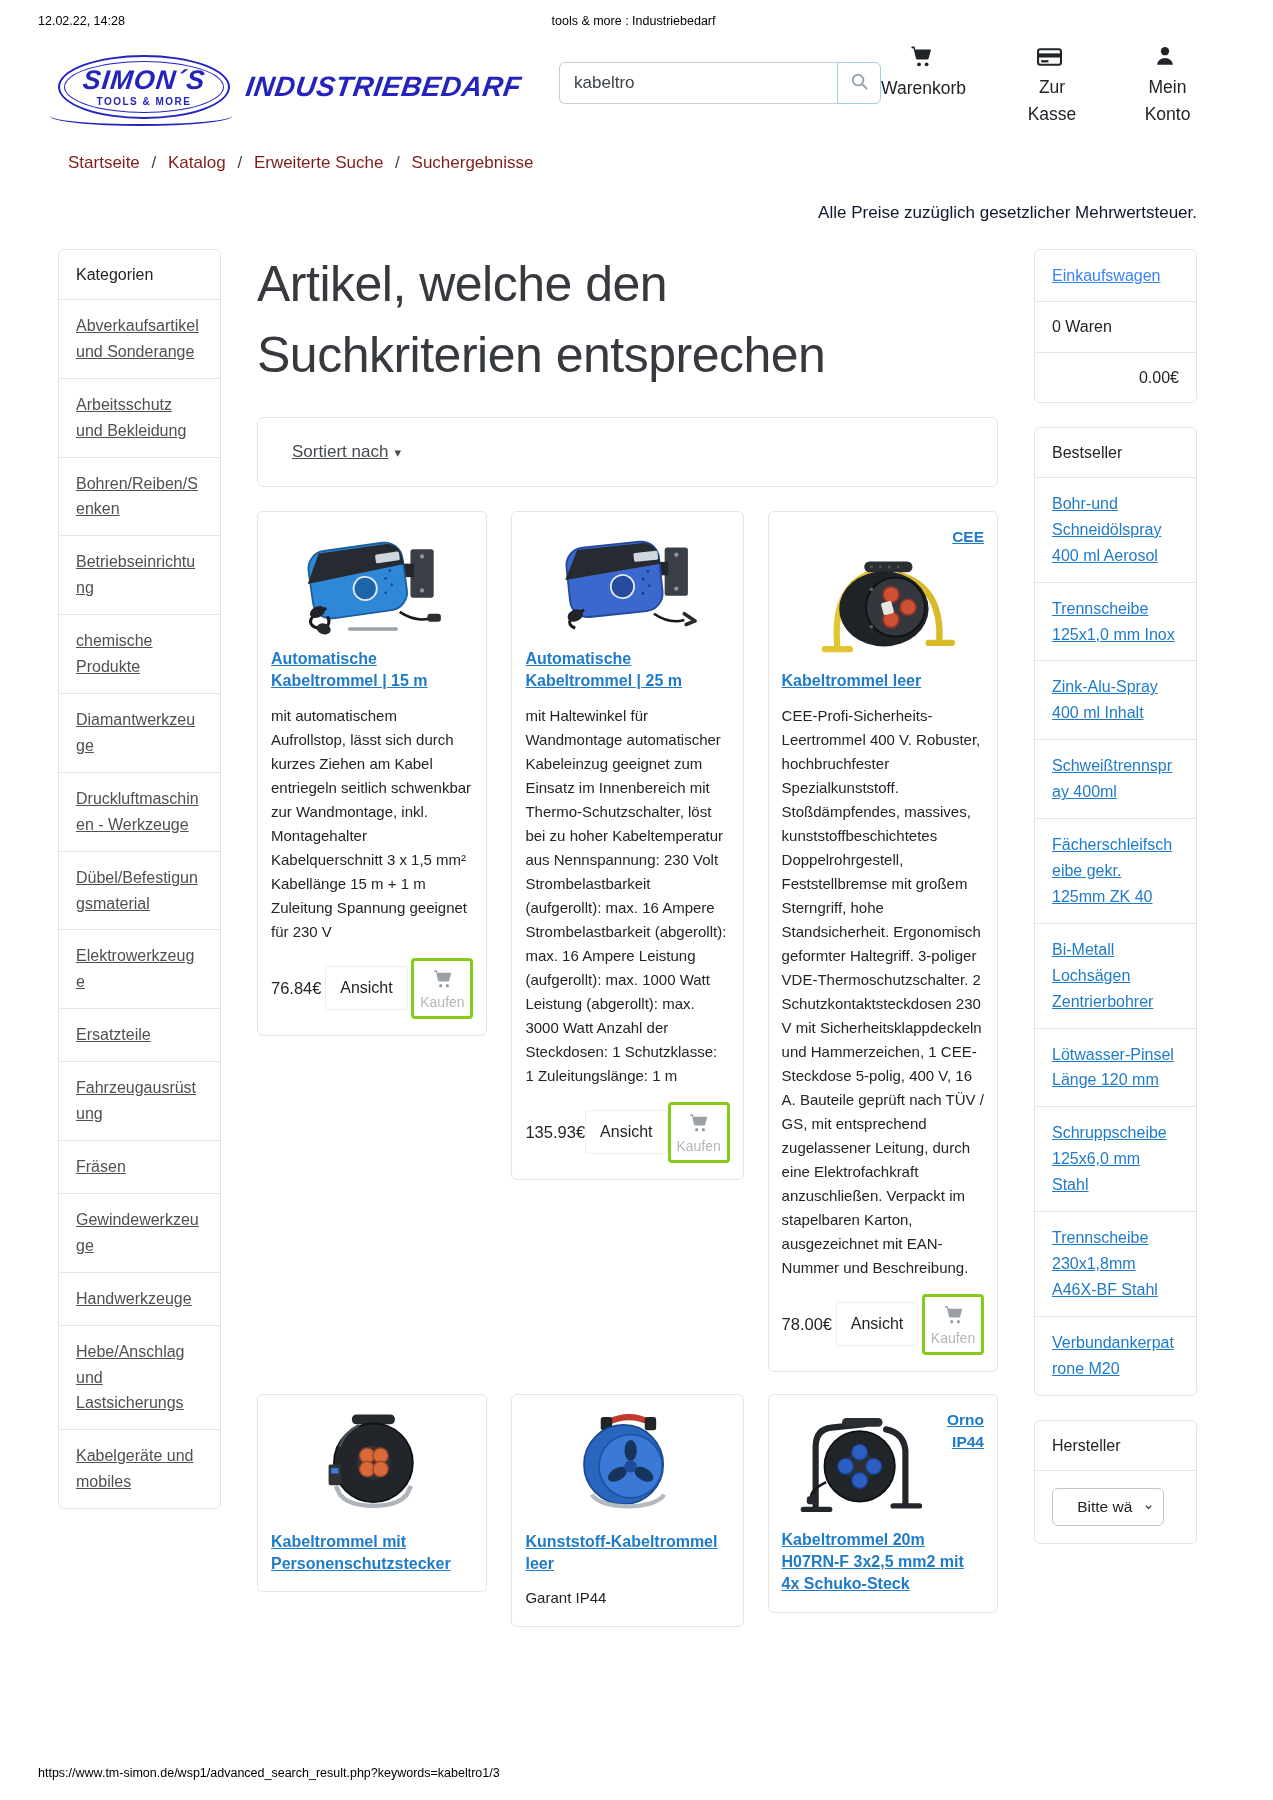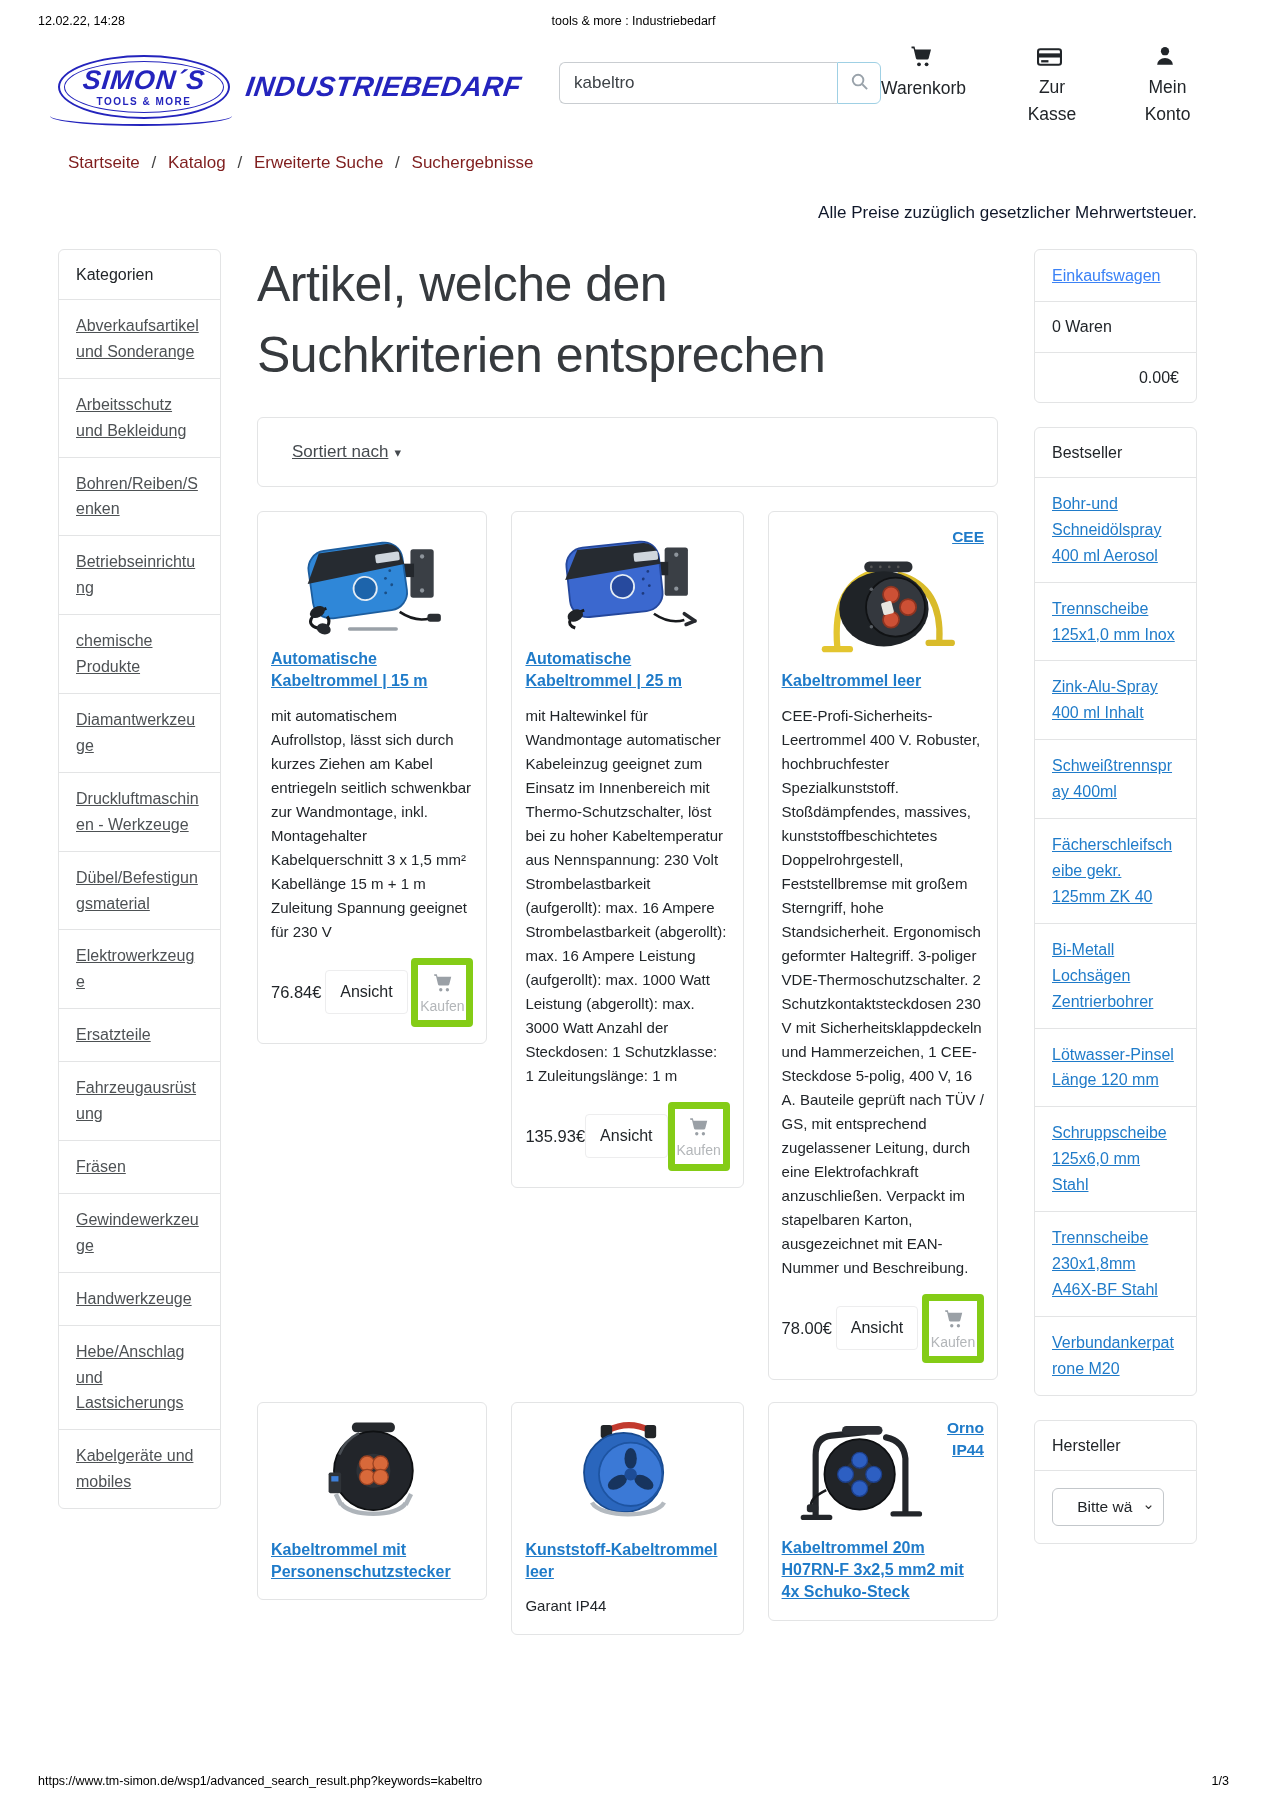--- a/index.html
+++ b/index.html
@@ -15,23 +15,23 @@
   a { cursor: pointer; }
 
   
   .print-header {
     position: absolute; top: 14px; left: 38px; right: 44px;
     font-size: 12.5px; color: #000;
   }
   .print-header .pdate { position: absolute; left: 0; top: 0; }
   .print-header .pdoc  { position: absolute; left: 0; right: 0; text-align: center; }
   .print-footer {
-    position: absolute; bottom: 12px; left: 38px; right: 44px;
+    position: absolute; bottom: 20px; left: 38px; right: 44px;
     font-size: 12.5px; color: #000;
-    display: flex; justify-content: space-between;
+    display: flex; 
     background: #fff;
   }
 
   
   .page-clip {
     position: absolute; top: 34px; left: 0; right: 0; height: 1718px;
     overflow: hidden;
     padding: 14px 76px 0 58px;
     background: #fff;
   }
@@ -151,21 +151,21 @@
     line-height: 1.4; text-decoration: underline; overflow-wrap: anywhere;
   }
   .pdesc { margin-top: 11px; font-size: 15px; line-height: 1.6; color: #212529; overflow-wrap: break-word; }
   .prow { display: flex; align-items: center; justify-content: space-between; margin-top: 14px; }
   .price { font-size: 16.5px; color: #212529; }
   .btn-view {
     border: 1px solid #ededee; background: #fff; border-radius: 4px;
     padding: 12px 14px; font-size: 16px; color: #212529; font-family: inherit; cursor: pointer;
   }
   .btn-buy {
-    border: 7px solid #84cc16; background: #fff; border-radius: 4px;
+    border: 3px solid #84cc16; background: #fff; border-radius: 4px;
     width: 62px; padding: 7px 4px 6px; display: flex; flex-direction: column;
     align-items: center; gap: 2px; cursor: pointer; font-family: inherit;
   }
   .buy-label { font-size: 14px; color: #b3b6b9; }
 </style>
 </head>
 <body>
 
 <div class="print-header">
   <span class="pdate">12.02.22, 14:28</span>

